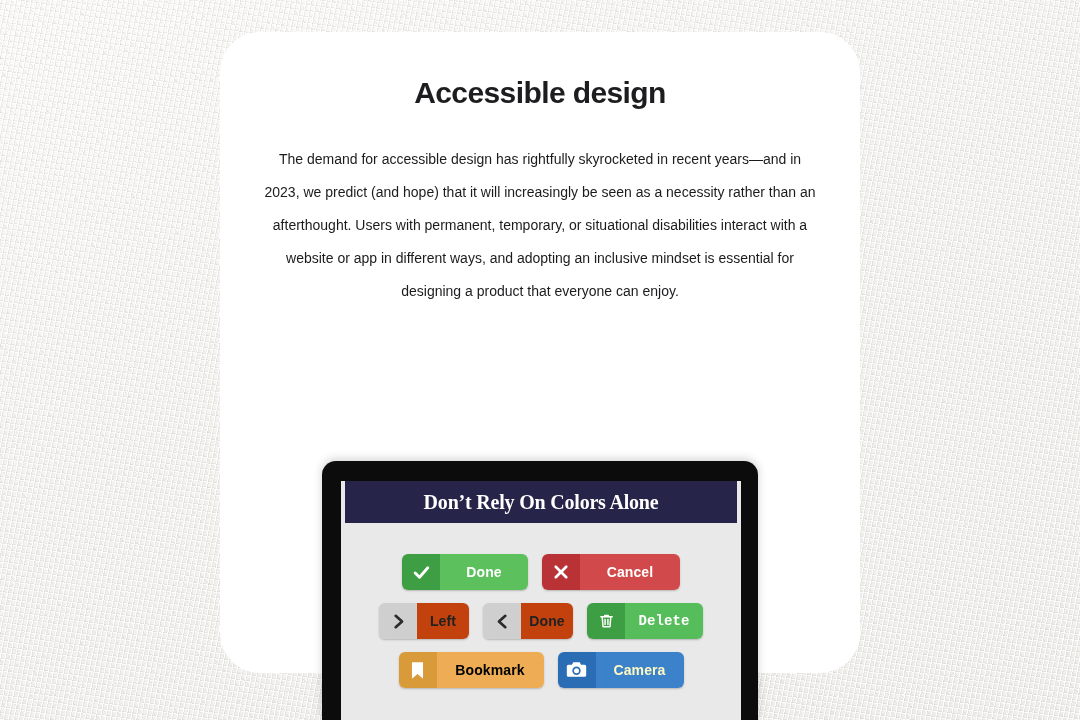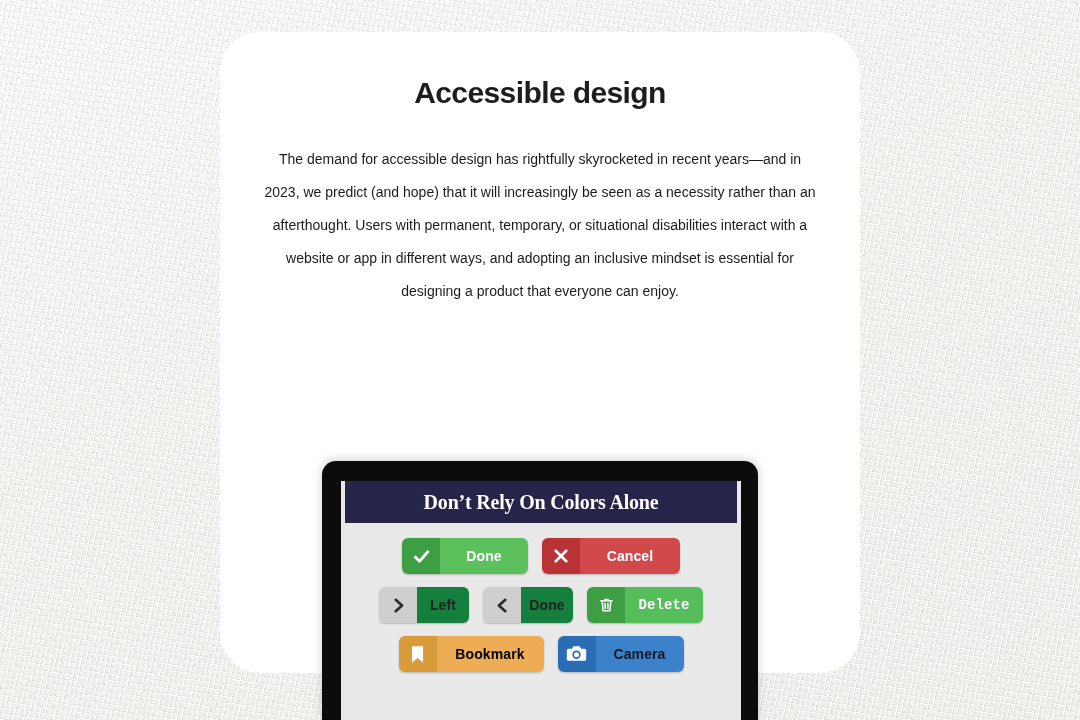--- a/index.html
+++ b/index.html
@@ -94,21 +94,21 @@
   }
   #screen-header-title {
     color: #ffffff;
     font-size: 20px;
     font-weight: 700;
     letter-spacing: -0.2px;
     font-family: Liberation Serif, serif;
   }
 
   .btn-rows {
-    padding-top: 15px;
+    padding-top: 31px;
   }
   .btn-row {
     display: flex;
     justify-content: center;
     align-items: center;
     margin-bottom: 13px;
   }
 
   
   .sbtn {
@@ -139,25 +139,25 @@
   }
 
   
   .v-green  .ic { background: #3d9e43; }
   .v-green  .lbl { background: #5cc15d; color: #ffffff; }
   .v-red    .ic { background: #b93336; }
   .v-red    .lbl { background: #d1494a; color: #ffffff; }
   .v-green2 .ic { background: #3d9e43; }
   .v-green2 .lbl { background: #56bd5b; color: #ffffff; }
   .v-gray   .ic { background: #cfcfcf; }
-  .v-gray   .lbl { background: #15803d; color: #222222; }
+  .v-gray   .lbl { background: #c2410c; color: #222222; }
   .v-orange .ic { background: #d99b3a; }
   .v-orange .lbl { background: #eead55; color: #000000; }
   .v-blue   .ic { background: #2a6db5; }
-  .v-blue   .lbl { background: #3b82ca; color: #0f172a; }
+  .v-blue   .lbl { background: #3b82ca; color: #fef9c3; }
 
   .w-done   .lbl { width: 88px; padding: 0; }
   .w-cancel .lbl { width: 100px; padding: 0; }
   .w-lr     .lbl { width: 52px; padding: 0; }
   .w-del    .lbl { width: 78px; padding: 0; font-family: Liberation Mono, monospace; }
   .w-book   .lbl { width: 107px; padding: 0; }
   .w-cam    .lbl { width: 88px; padding: 0; }
 
   svg { display: block; }
 </style>

